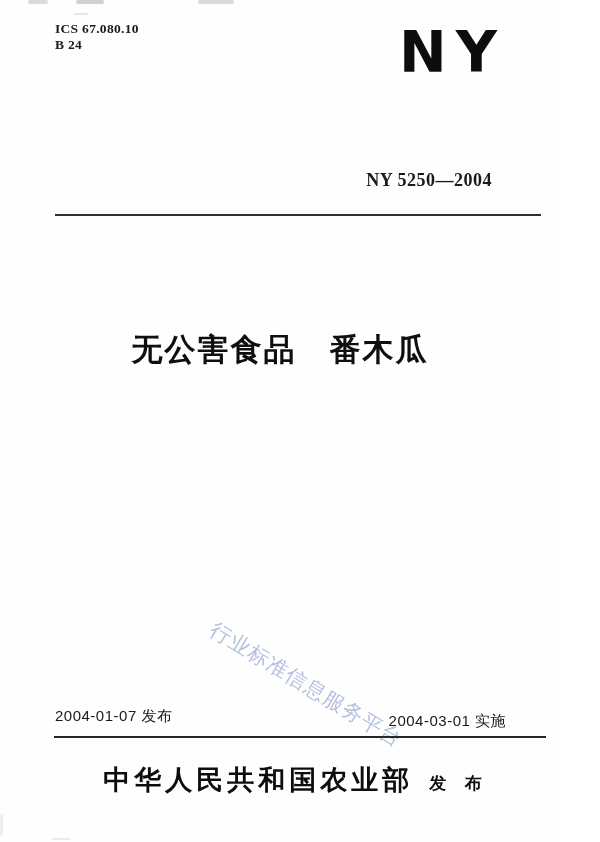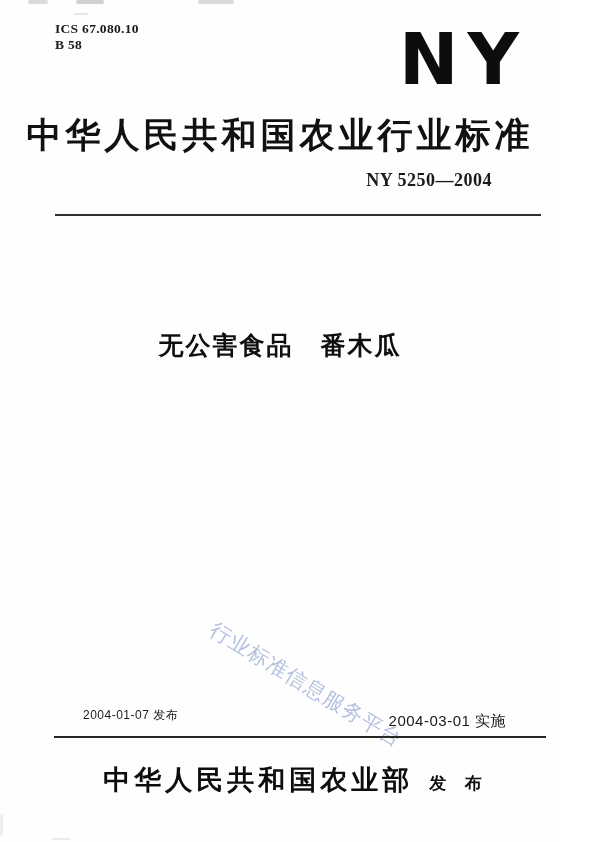--- a/index.html
+++ b/index.html
@@ -41,21 +41,21 @@
     letter-spacing: 0.3px;
   }
 
   
   .ny-logo {
     position: absolute;
     left: 399px;
     top: 24px;
     font-family: "DejaVu Sans", "Liberation Sans", sans-serif;
     font-weight: 900;
-    font-size: 71px;
+    font-size: 57px;
     letter-spacing: 9px;
     line-height: 1;
     color: #0d0d0d;
   }
 
   
   .org-title {
     position: absolute;
     left: 0;
     right: 0;
@@ -88,21 +88,21 @@
   .rule.bottom-rule { left: 54px; width: 492px; top: 736px; background: #262626; }
 
   
   .doc-title {
     position: absolute;
     left: 0;
     right: 0;
     top: 329px;
     text-align: center;
     font-weight: bold;
-    font-size: 25px;
+    font-size: 31px;
     letter-spacing: 2px;
     white-space: nowrap;
     color: #0f0f0f;
   }
 
   
   .watermark {
     position: absolute;
     left: 219px;
     top: 616px;
@@ -114,24 +114,23 @@
     opacity: 0.85;
     white-space: nowrap;
     font-weight: 500;
   }
 
   
   .issue-date {
     position: absolute;
     left: 55px;
     top: 707px;
-    font-size: 12px;
+    font-size: 15px;
     font-weight: 500;
     letter-spacing: 0.5px;
-    margin-left: 28px;
   }
   .impl-date {
     position: absolute;
     right: 54px;
     top: 712px;
     font-size: 15px;
     font-weight: 400;
     letter-spacing: 0.5px;
     margin-left: 16px;
   }
@@ -175,26 +174,25 @@
 
   <div class="smudge s1"></div>
   <div class="smudge s2"></div>
   <div class="smudge s3"></div>
   <div class="smudge s4"></div>
   <div class="smudge s5"></div>
   <div class="smudge s6"></div>
 
   <div class="ics-block">
     <div>ICS 67.080.10</div>
-    <div>B 58</div>
+    <div>B 24</div>
   </div>
 
   <div class="ny-logo">NY</div>
 
-  <div class="org-title">中华人民共和国农业行业标准</div>
 
   <div class="std-number">NY 5250—2004</div>
 
   <div class="rule top-rule"></div>
 
   <div class="doc-title">无公害食品　番木瓜</div>
 
   <div class="watermark">行业标准信息服务平台</div>
 
   <div class="issue-date">2004-01-07 发布</div>

